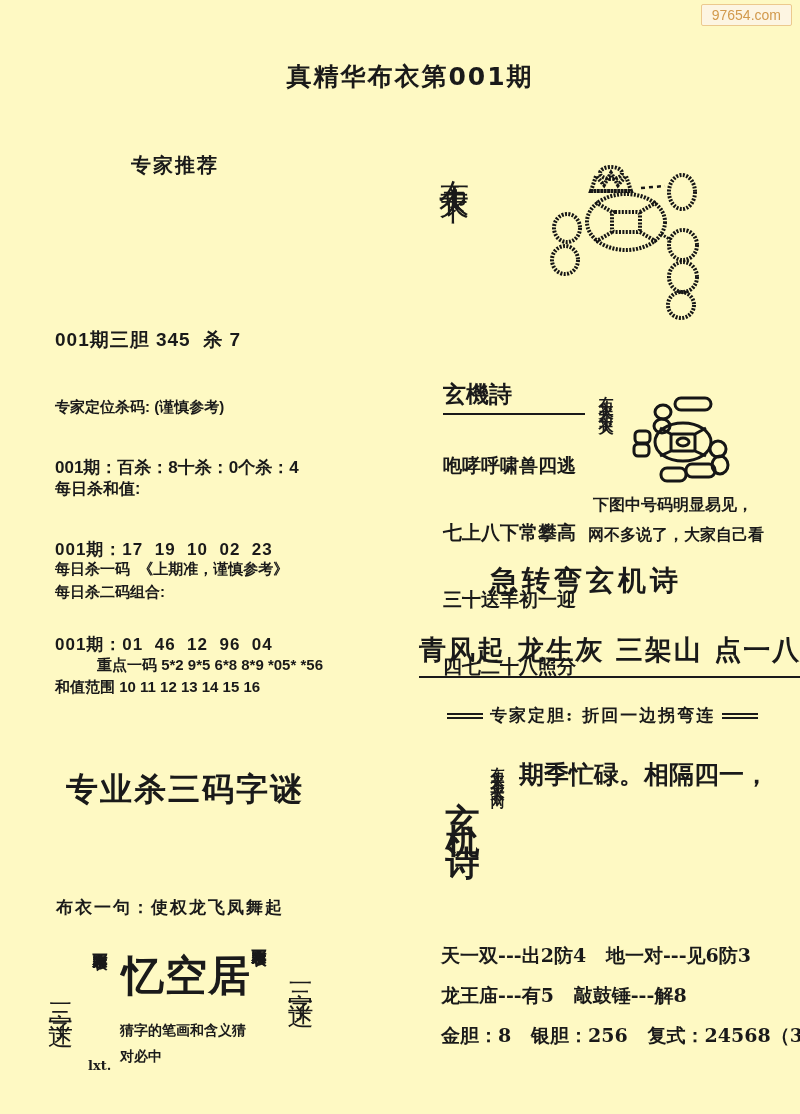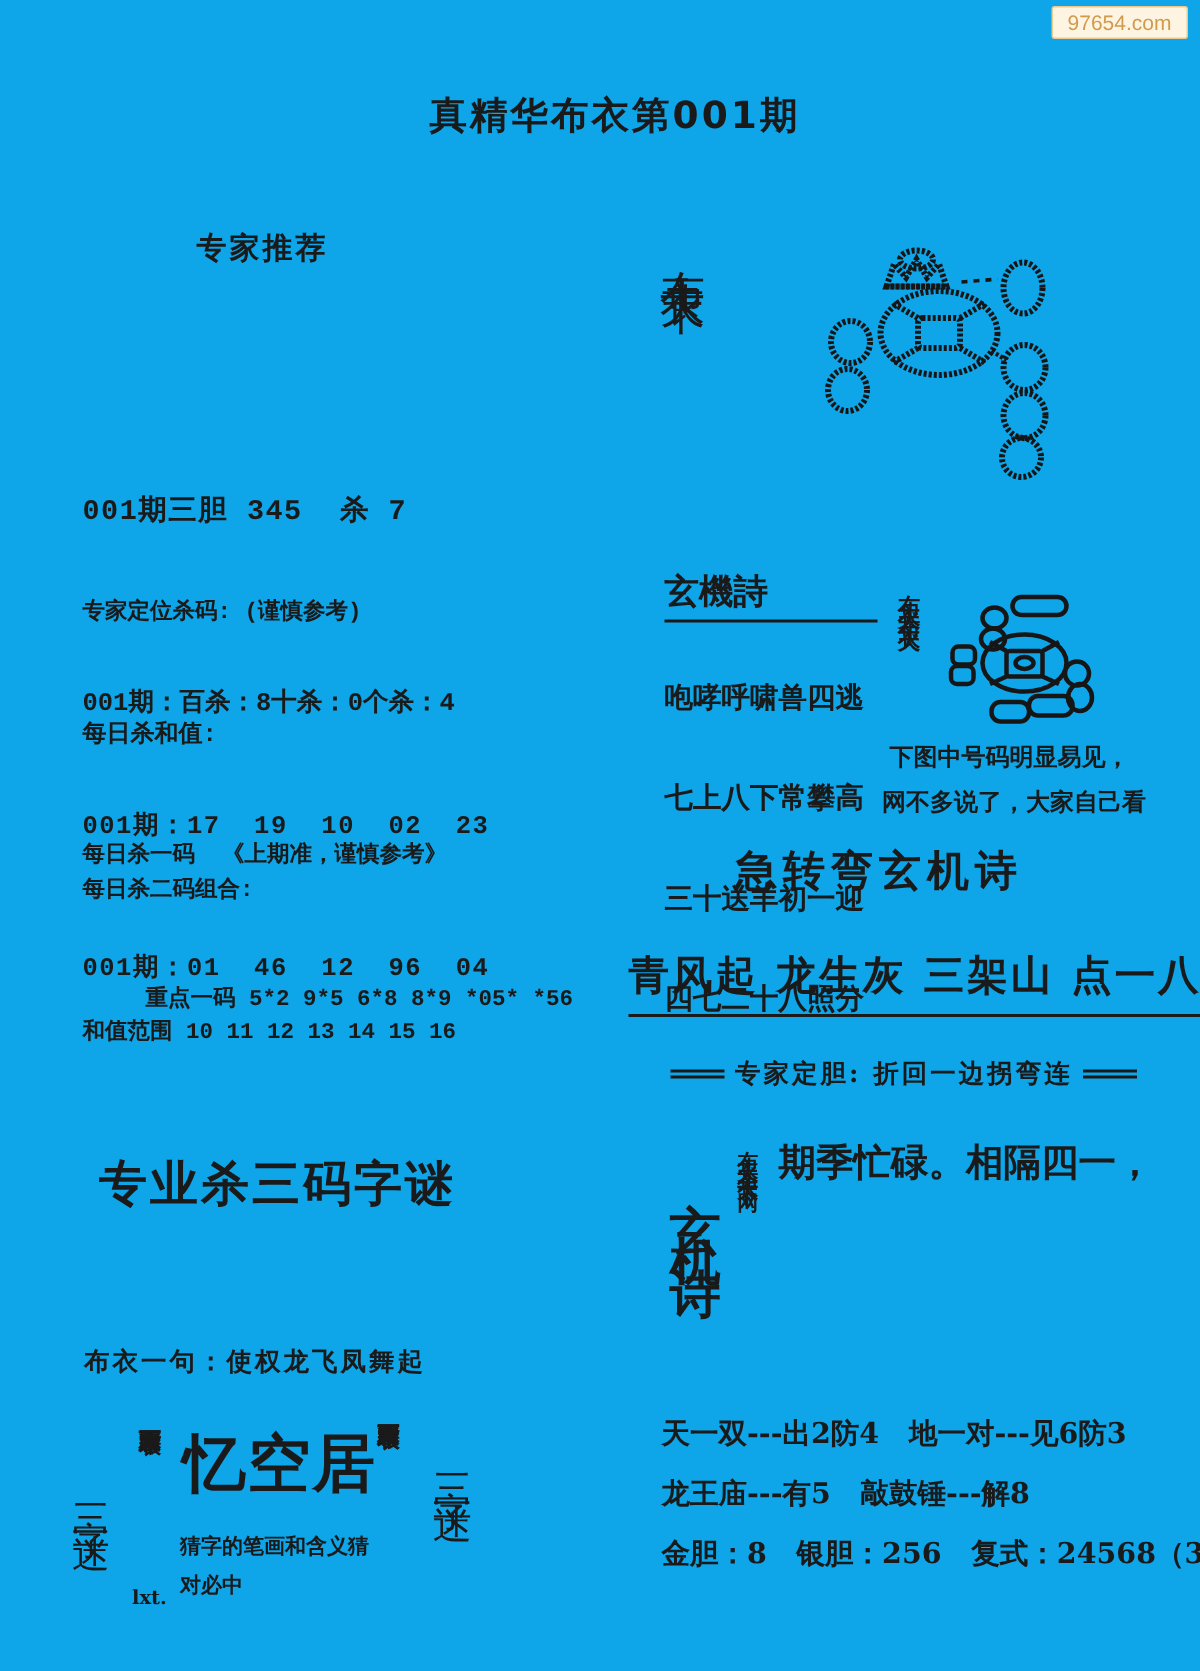--- a/index.html
+++ b/index.html
@@ -1,24 +1,24 @@
 <!DOCTYPE html>
 <html><head>
 <meta charset="utf-8">
 <style>
   * { margin:0; padding:0; box-sizing:border-box; }
   html,body { background:#ffffff; }
   .page {
-    position:relative; width:800px; height:1114px; background:#0ea5e9;
+    position:relative; width:800px; height:1114px; background:#fef9c3;
     font-family:"DejaVu Serif", serif; color:#1a1a1a; overflow:hidden;
   }
   .abs { position:absolute; white-space:pre; }
   .v { writing-mode:vertical-rl; text-orientation:upright; }
   .b { font-weight:bold; }
-  .sans { font-family:Liberation Mono, monospace; }
+  .sans { font-family:Liberation Sans, sans-serif; }
 
   .watermark {
     position:absolute; top:4px; right:8px;
     background:#fdf5e2; border:1px solid #ecc98e; color:#d29a4d;
     font-family:"Liberation Sans", sans-serif; font-size:14px;
     padding:2px 10px; border-radius:2px;
   }
   .doc-title {
     position:absolute; top:60px; left:20px; width:780px; text-align:center;
     font-size:25px; font-weight:bold; letter-spacing:2px;

